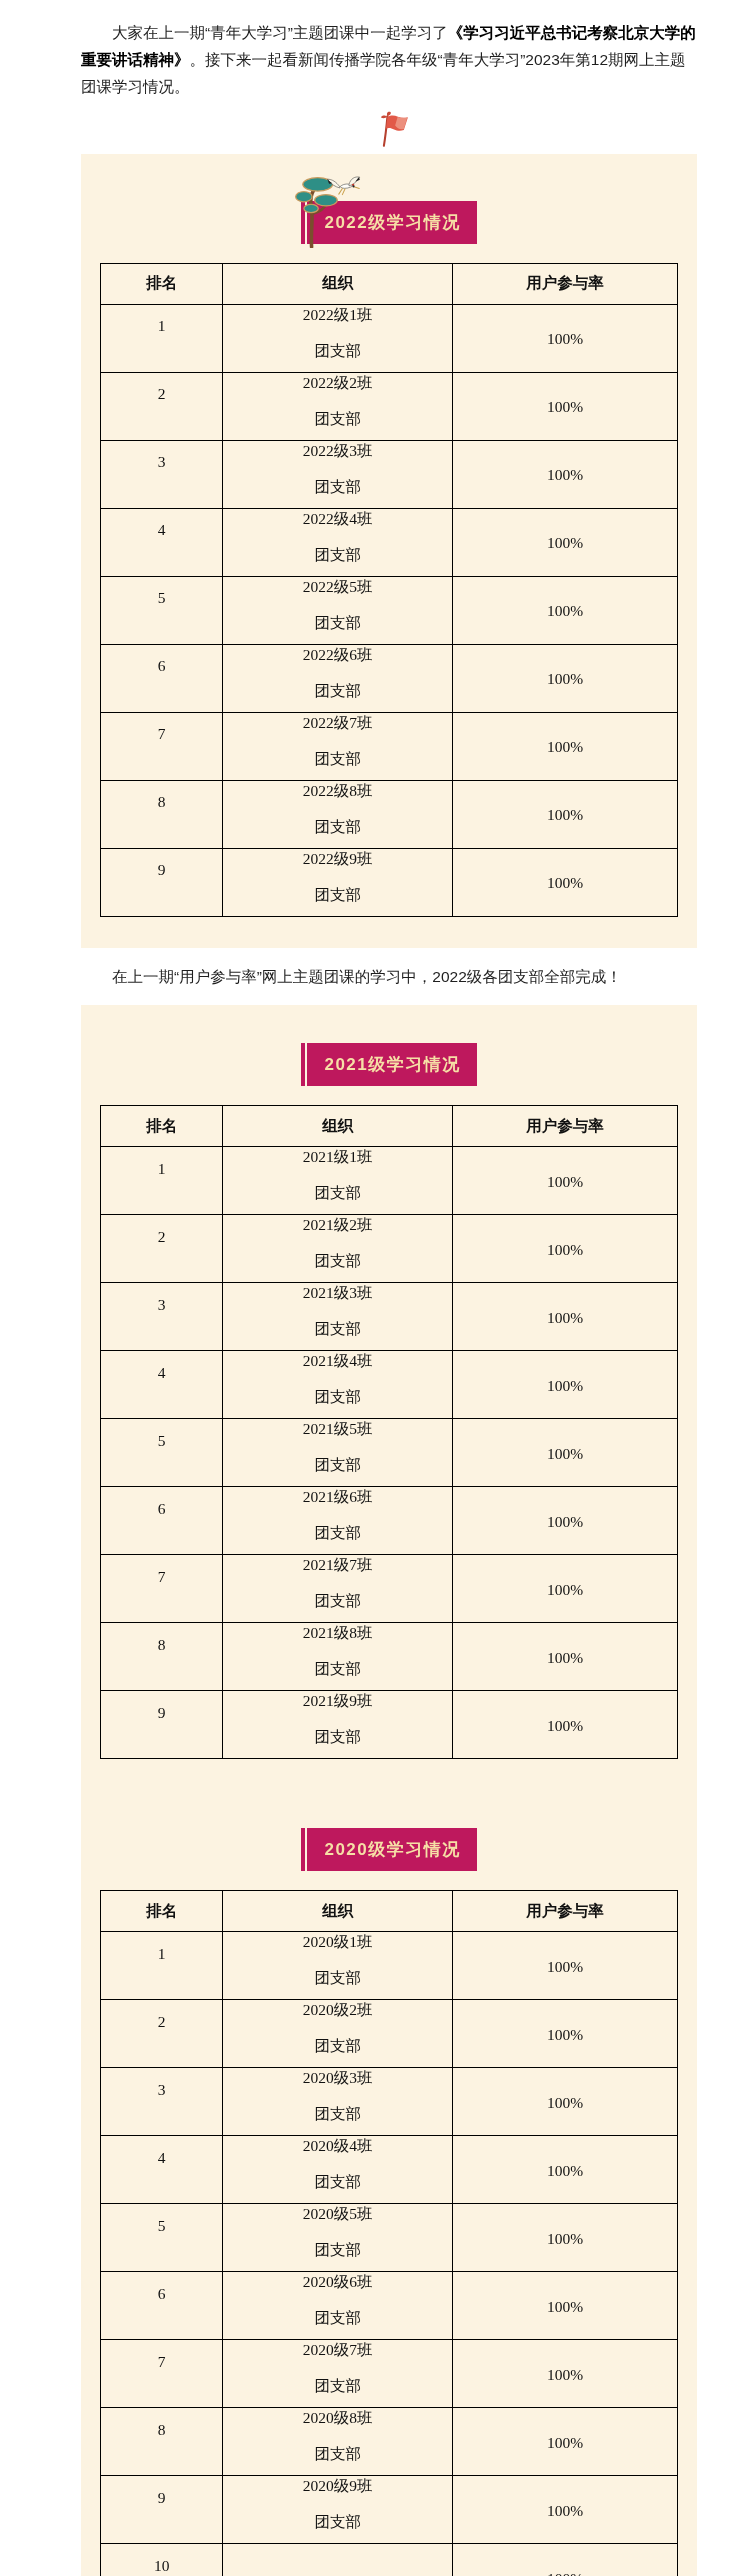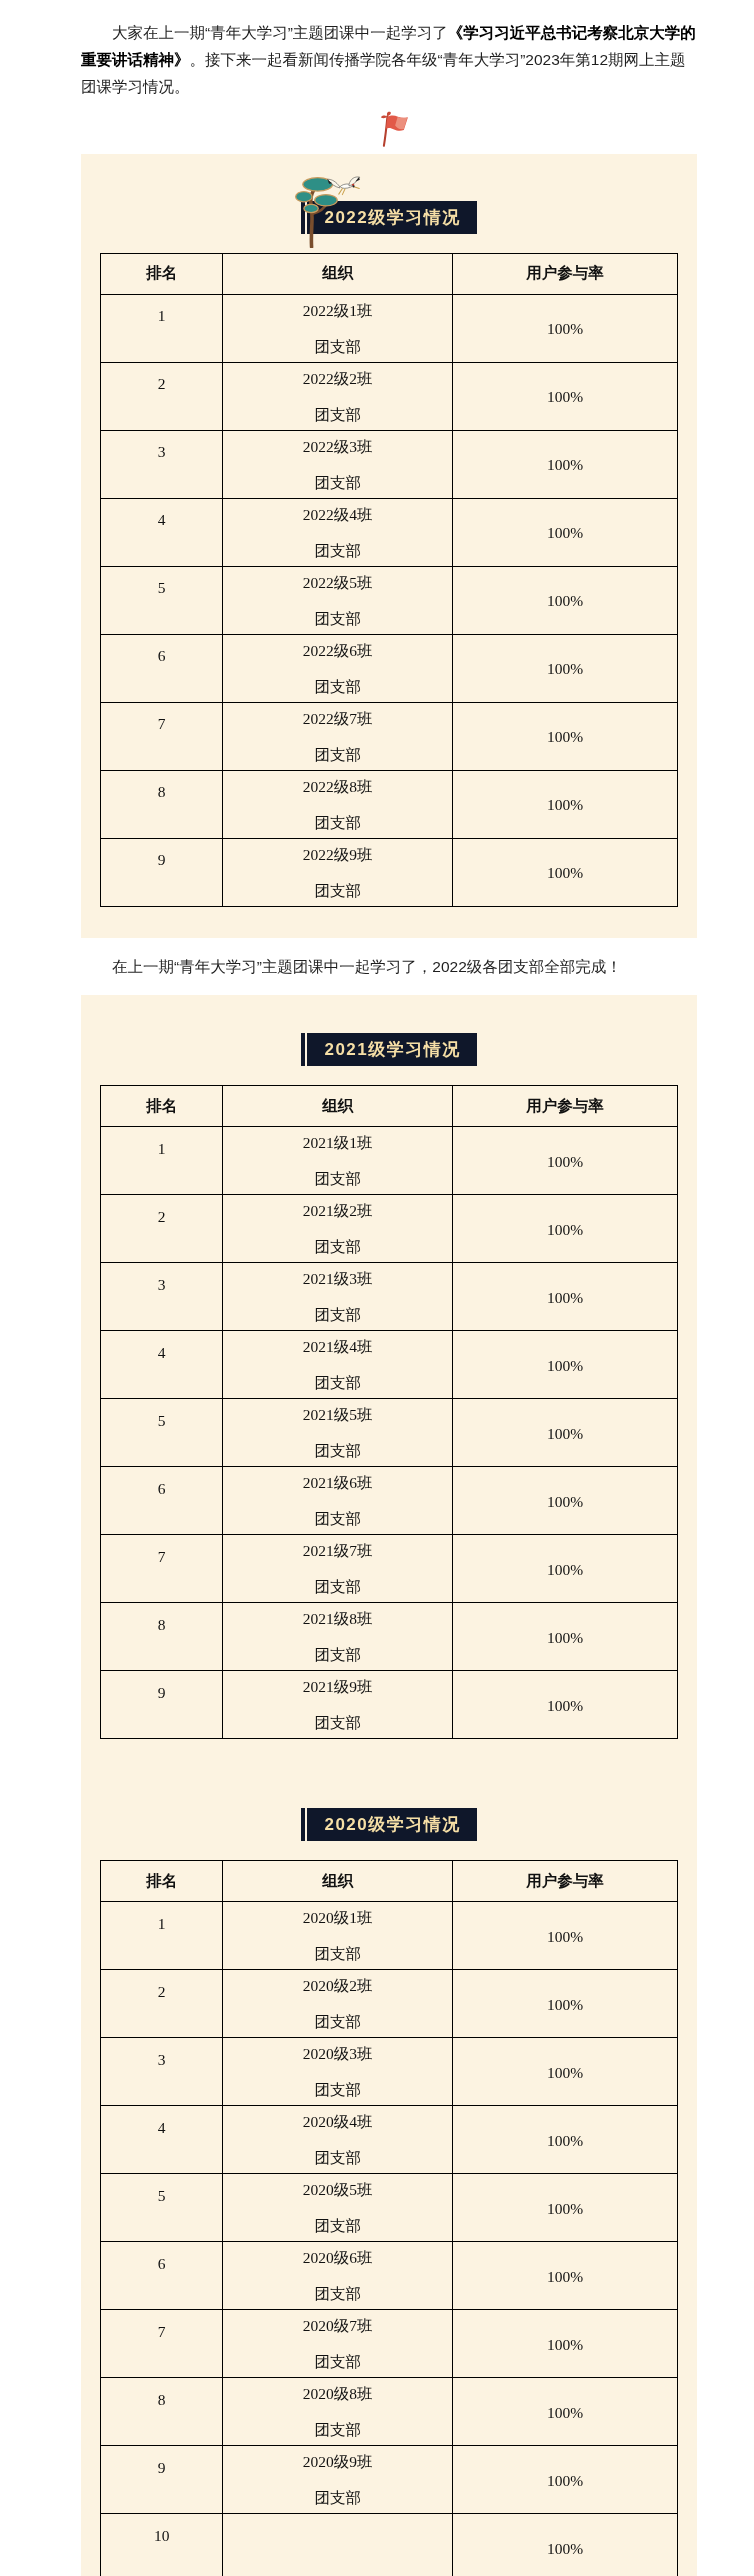--- a/index.html
+++ b/index.html
@@ -13,35 +13,35 @@
   .article { width:616px; margin-left:81px; }
 
   .intro { margin:0; padding-top:18.5px; font-size:15.5px; line-height:27px; text-indent:2em; }
   .intro .bold { font-weight:bold; color:#000; }
 
   .flag-wrap { height:44px; margin-top:10.3px; display:flex; justify-content:center; align-items:flex-start; }
 
   section.cream { background:#fcf3e1; padding:38px 0 31px; }
   section.cream.first { padding-top:47px; }
 
-  .banner { position:relative; width:176px; height:33px; margin:0 auto; background:#0f172a; }
+  .banner { position:relative; width:176px; height:43px; margin:0 auto; background:#be185d; }
   .banner::before { content:""; position:absolute; left:3.6px; top:0; bottom:0; width:2.6px; background:#fcf3e1; }
   .banner-label {
     position:absolute; left:7.2px; right:0; top:0; bottom:0;
     display:flex; align-items:center; justify-content:center;
     font-size:17px; font-weight:bold; letter-spacing:1.5px; color:#f6dfa6;
   }
   .deco { position:absolute; left:-6.2px; top:-30px; width:66px; height:77px; z-index:2; pointer-events:none; }
 
   table.rank-table { width:578px; margin:19px auto 0; border-collapse:collapse; table-layout:fixed;font-family:Liberation Serif, serif; }
   .rank-table th, .rank-table td { border:1px solid #000; text-align:center; font-size:15.5px; color:#111; }
   .rank-table th { height:41px; font-weight:bold; vertical-align:middle; }
   .rank-table td { height:67px; }
   td.rank { vertical-align:top; padding-top:12.4px; }
-  td.org .org-inner { display:flex; flex-direction:column; justify-content:center; min-height:65px; row-gap:18.5px; line-height:17.5px; }
+  td.org .org-inner { display:flex; flex-direction:column; min-height:65px; row-gap:18.5px; line-height:17.5px; }
   td.rate { vertical-align:middle; padding-top:3px; }
 
   .note { margin:0; padding:20px 0; font-size:15.5px; line-height:17.5px; text-indent:2em; }
   #sections > p.note:last-child { padding:18.5px 0 0; }
 </style>
 </head>
 <body>
 
 <div class="article">
 
@@ -180,21 +180,21 @@
                 <div class="org-inner">
                   <div>2022级9班</div>
                   <div>团支部</div>
                 </div>
               </td>
               <td class="rate">100%</td>
             </tr>
           </tbody>
       </table>
     </section>
-  <p class="note">在上一期“青年大学习”主题团课中一起学习了，2022级各团支部全部完成！</p>
+  <p class="note">在上一期“用户参与率”网上主题团课的学习中，2022级各团支部全部完成！</p>
     <section class="cream">
       <div class="banner">
         <span class="banner-label">2021级学习情况</span>
       </div>
       <table class="rank-table">
         <colgroup>
             <col width="21.2%">
             <col width="39.8%">
             <col width="39%">
           </colgroup>

